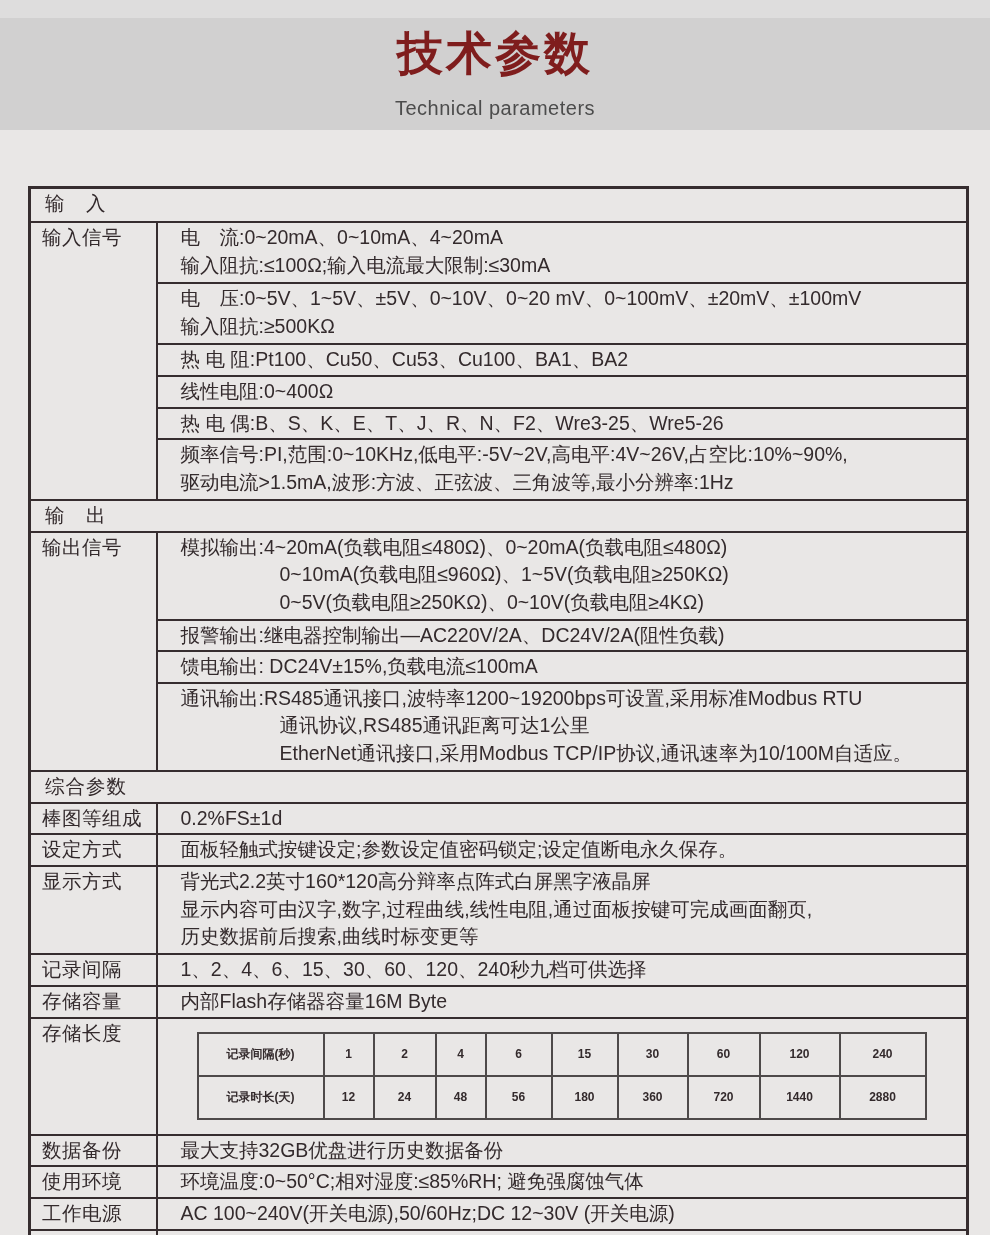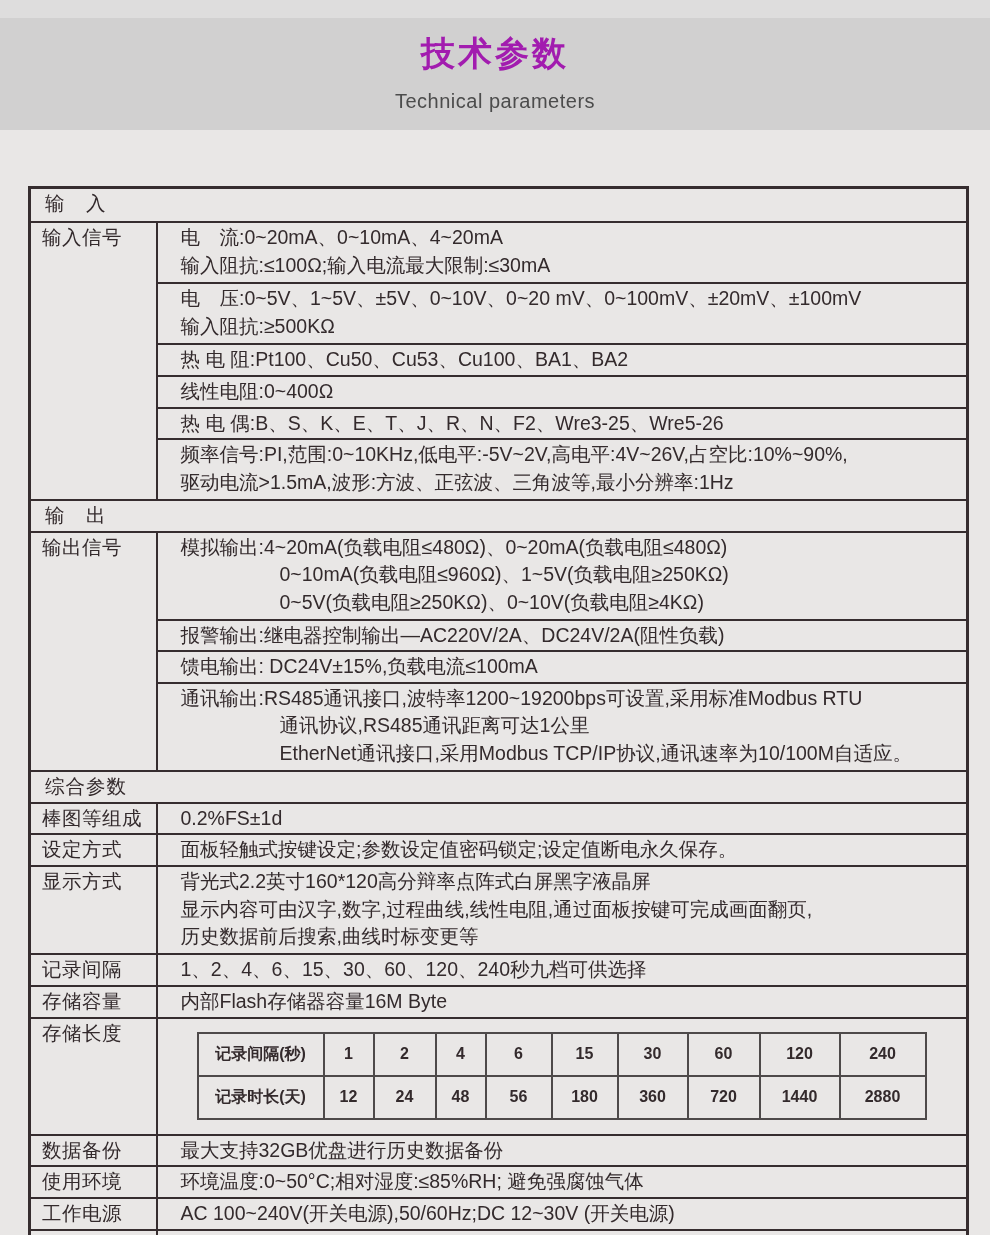--- a/index.html
+++ b/index.html
@@ -7,21 +7,21 @@
     width:990px;height:1235px;position:relative;overflow:hidden;
     background:#e9e7e6;
     font-family:"Liberation Sans","DejaVu Sans",sans-serif;
     color:#332a2c;
   }
   .top-strip{position:absolute;left:0;top:0;width:990px;height:18px;background:#dedddd;}
   .title-band{
     position:absolute;left:0;top:18px;width:990px;height:112px;background:#d1d0d0;
     display:flex;flex-direction:column;align-items:center;justify-content:center;
   }
-  .page-title{font-size:34px;font-weight:bold;color:#a21caf;letter-spacing:3px;line-height:1.1;}
+  .page-title{font-size:46px;font-weight:bold;color:#7f1d1d;letter-spacing:3px;line-height:1.1;}
   .page-subtitle{font-size:20px;color:#4c4c4c;margin-top:18px;letter-spacing:0.5px;}
 
   table.spec{
     position:absolute;left:28px;top:186px;width:941px;
     border-collapse:collapse;table-layout:fixed;
     border:3px solid #362d2f;
   }
   table.spec td{
     border:2px solid #362d2f;
     font-size:19.5px;line-height:27.5px;
@@ -35,21 +35,21 @@
   .cell .line{white-space:nowrap;}
   td.hang .line + .line{padding-left:99px;}
 
   table.storage{
     border-collapse:collapse;table-layout:fixed;width:730px;
     margin:12px 0 0 16px;
     border:2px solid #4e4a4a;
   }
   table.spec table.storage td{
     border:2px solid #4e4a4a;
-    font-size:16px;font-weight:bold;text-align:center;
+    font-size:12px;font-weight:bold;text-align:center;
     height:41px;vertical-align:middle;line-height:22px;padding:0 2px;
   }
   table.storage td.s-label{text-align:center;letter-spacing:0;}
 </style>
 </head>
 <body>
 
 <div class="top-strip"></div>
 
 <div class="title-band">

